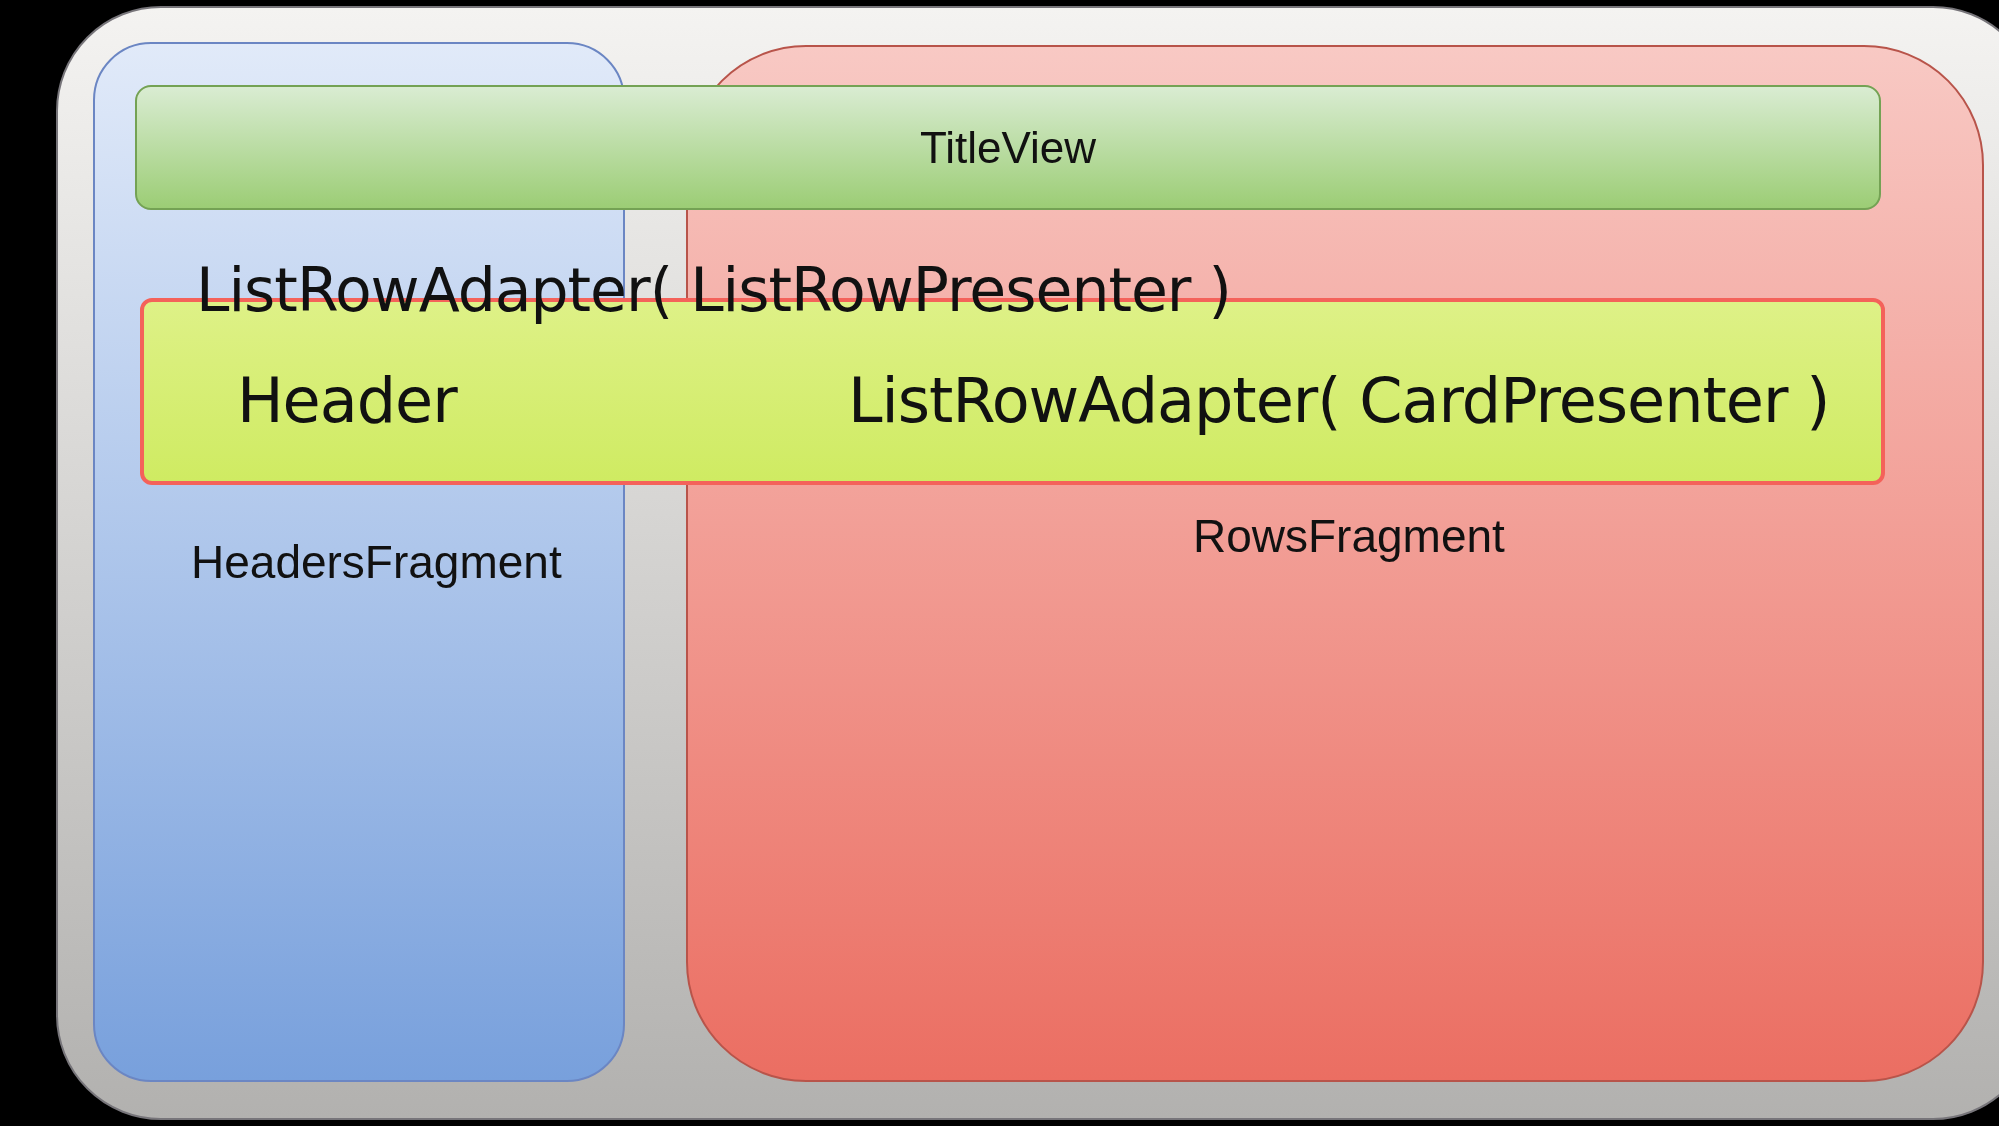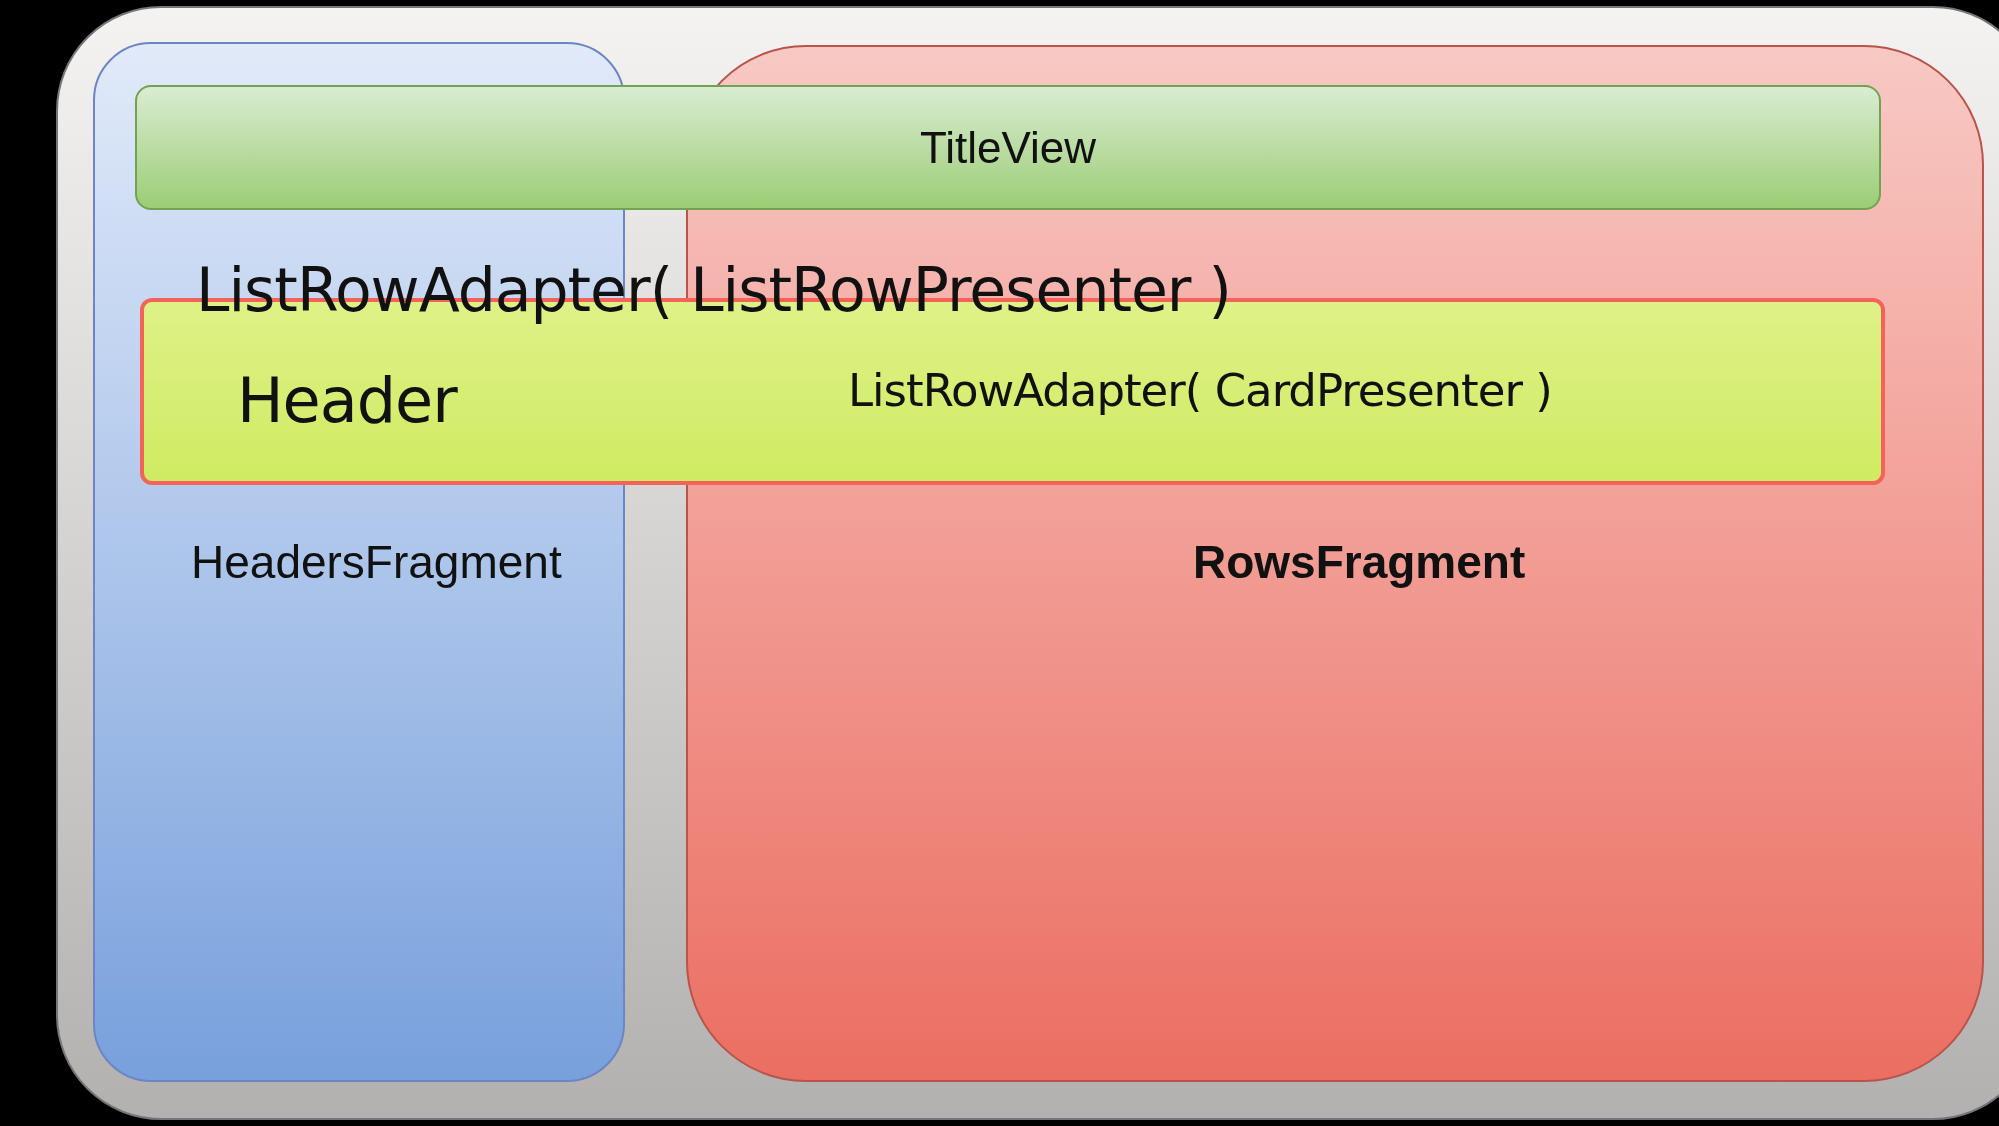--- a/index.html
+++ b/index.html
@@ -39,24 +39,24 @@
     left:92px;top:298px;width:1745px;height:187px;border-radius:12px;
     background:linear-gradient(var(--yellow-top,#def187),var(--yellow-bottom,#cfeb62));
     border:4px solid var(--yellow-border,#f4625a);
   }
   .big{
     font-family:"DejaVu Sans",sans-serif;
     white-space:nowrap;line-height:1.16;letter-spacing:-1px;
   }
   .line-presenter{left:148px;top:256px;font-size:60px;}
   .cell-header{left:189px;top:365px;font-size:62px;}
-  .cell-card{left:800px;top:365px;font-size:45px;}
+  .cell-card{left:800px;top:365px;font-size:62px;}
   .frag-label{font-size:46px;white-space:nowrap;text-align:right;}
   .lbl-headers{left:143px;top:535px;}
-  .lbl-rows{left:1145px;top:535px;font-weight:bold;}
+  .lbl-rows{left:1145px;top:509px;}
 </style>
 </head>
 <body>
 
 <div id="stage" style="--canvas: #000000; --text: #111111; --outer-top: #f4f3f1; --outer-bottom: #b2b1af; --blue-top: #e1eaf9; --blue-bottom: #78a0dc; --blue-border: #6b86c3; --red-top: #f8c9c4; --red-bottom: #eb6e62; --red-border: #b8544a; --green-top: #d9ecd2; --green-bottom: #9ccd75; --green-border: #74a254; --yellow-top: #def187; --yellow-bottom: #cfeb62; --yellow-border: #f4625a;">
 
   <div class="abs browse-frame"></div>
 
   <div class="abs headers-panel"></div>
 

